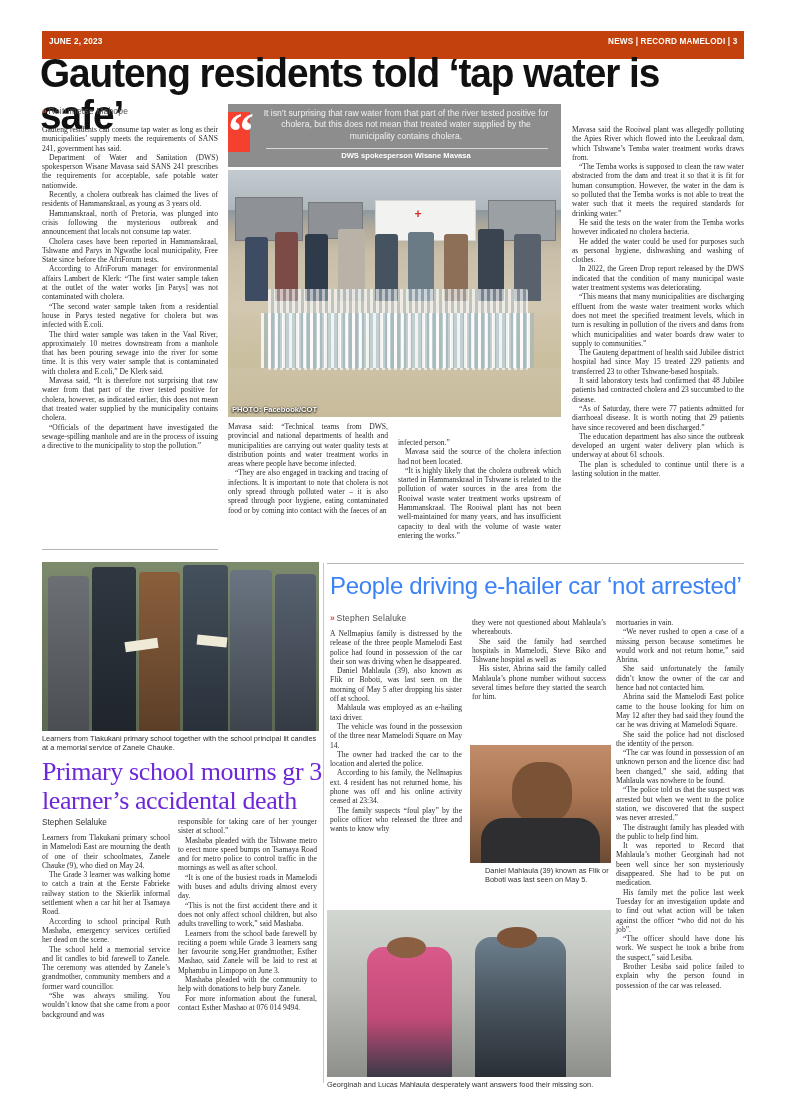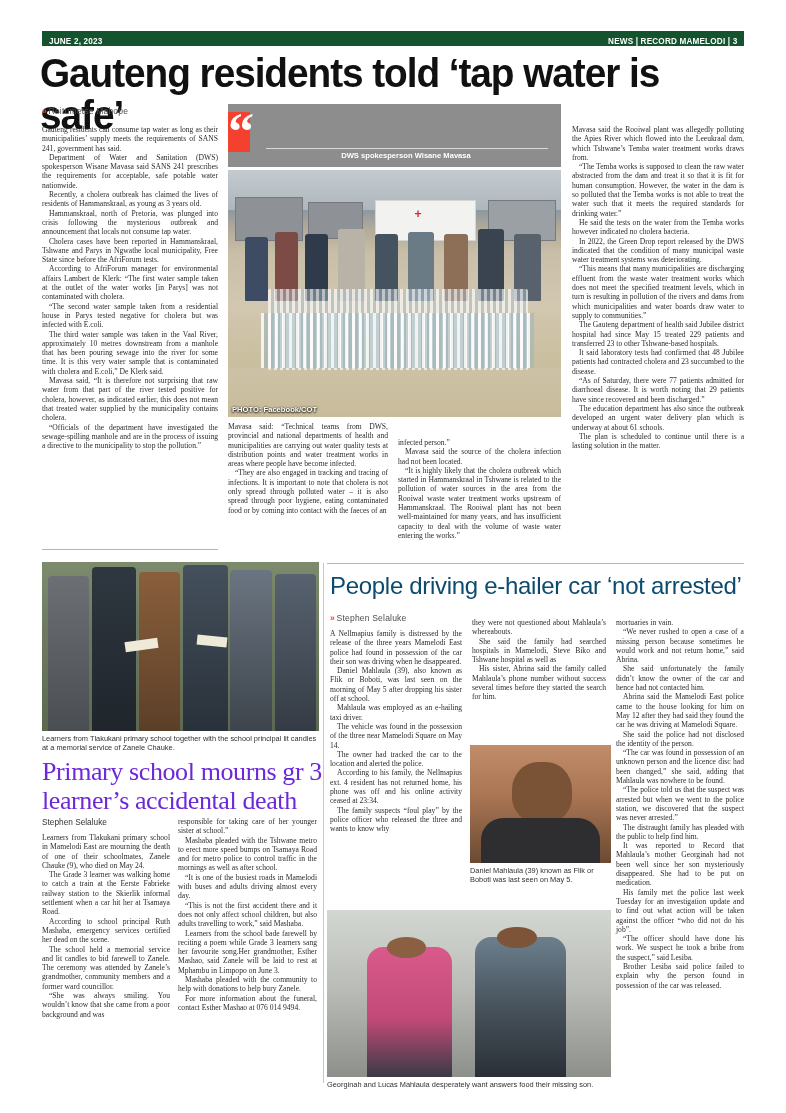--- a/index.html
+++ b/index.html
@@ -20,22 +20,22 @@
     left: 0; top: 0;
     width: 786px;
     height: 1113px;
     background: #fff;
   }
 
   
   .masthead {
     position: absolute;
     left: 42px; top: 31px;
-    width: 702px; height: 15px;
-    background: #14532d;
+    width: 702px; height: 28px;
+    background: #c2410c;
     color: #ffffff;
     font-family: "Liberation Sans", sans-serif;
     font-weight: bold;
     font-size: 10px;
     letter-spacing: 0.2px;
   }
   .masthead .date {
     position: absolute; left: 7px; top: 4px;
     font-size: 9.5px;
     transform: scaleX(0.86);
@@ -271,21 +271,21 @@
     line-height: 29px;
     color: #6d28d9;
     letter-spacing: -0.4px;
   }
   .headline3 {
     position: absolute;
     font-family: "Liberation Sans", sans-serif;
     font-weight: normal;
     font-size: 24px;
     line-height: 28px;
-    color: #0c4a6e;
+    color: #3b82f6;
     letter-spacing: -0.3px;
   }
   .subbyline {
     position: absolute;
     font-family: "Liberation Sans", sans-serif;
     font-size: 9px;
     color: #333;
     transform: scaleX(0.92);
     transform-origin: left center;
   }
@@ -301,20 +301,21 @@
   </div>
 
   <div class="main-headline">Gauteng residents told ‘tap water is safe’</div>
 
   <div class="byline" style="position:absolute; left:42px; top:105px; width:175px;">
     <span class="arrows">»</span><span>Reitumetse Mahope</span>
   </div>
 
   <div class="pullquote">
     <div class="qmark">“</div>
+    <div class="qtext">It isn’t surprising that raw water from that part of the river tested positive for cholera, but this does not mean that treated water supplied by the municipality contains cholera.</div>
     <div class="qrule"></div>
     <div class="qattr">DWS spokesperson Wisane Mavasa</div>
   </div>
 
   <div class="photo" id="photo-water">
     <div class="sky"></div>
     <div class="bldg" style="left:2%; top:11%; width:20%; height:17%;"></div>
     <div class="bldg" style="left:24%; top:13%; width:16%; height:14%;"></div>
     <div class="tent" style="left:44%; top:12%; width:30%; height:16%;"></div>
     <div class="cross" style="left:56%; top:15%; font-size:12px;">+</div>
@@ -352,20 +353,21 @@
     </div>
   <div class="col" id="lead-col3" style="left:398px; top:438px; width:163px; height:120px;">
       <p class="first">infected person.”</p>
       <p>Mavasa said the source of the cholera infection had not been located.</p>
       <p>“It is highly likely that the cholera outbreak which started in Hammanskraal in Tshwane is related to the pollution of water sources in the area from the Rooiwal waste water treatment works upstream of Hammanskraal. The Rooiwal plant has not been well-maintained for many years, and has insufficient capacity to deal with the volume of waste water entering the works.”</p>
     </div>
   <div class="col" id="lead-col4" style="left:572px; top:125px; width:172px; height:430px;">
       <p class="first">Mavasa said the Rooiwal plant was allegedly polluting the Apies River which flowed into the Leeukraal dam, which Tshwane’s Temba water treatment works draws from.</p>
       <p>“The Temba works is supposed to clean the raw water abstracted from the dam and treat it so that it is fit for human consumption. However, the water in the dam is so polluted that the Temba works is not able to treat the water such that it meets the required standards for drinking water.”</p>
       <p>He said the tests on the water from the Temba works however indicated no cholera bacteria.</p>
+      <p>He added the water could be used for purposes such as personal hygiene, dishwashing and washing of clothes.</p>
       <p>In 2022, the Green Drop report released by the DWS indicated that the condition of many municipal waste water treatment systems was deteriorating.</p>
       <p>“This means that many municipalities are discharging effluent from the waste water treatment works which does not meet the specified treatment levels, which in turn is resulting in pollution of the rivers and dams from which municipalities and water boards draw water to supply to communities.”</p>
       <p>The Gauteng department of health said Jubilee district hospital had since May 15 treated 229 patients and transferred 23 to other Tshwane-based hospitals.</p>
       <p>It said laboratory tests had confirmed that 48 Jubilee patients had contracted cholera and 23 succumbed to the disease.</p>
       <p>“As of Saturday, there were 77 patients admitted for diarrhoeal disease. It is worth noting that 29 patients have since recovered and been discharged.”</p>
       <p>The education department has also since the outbreak developed an urgent water delivery plan which is underway at about 61 schools.</p>
       <p>The plan is scheduled to continue until there is a lasting solution in the matter.</p>
     </div>
 
   <div class="rule" style="left:42px; top:549px; width:176px;"></div>
@@ -407,21 +409,21 @@
 
   <div class="vrule" style="left:323px; top:563px; height:520px;"></div>
 
   <div class="headline3" style="left:330px; top:572px; width:430px;">People driving e-hailer car ‘not arrested’</div>
 
   <div class="byline" style="position:absolute; left:330px; top:612px; width:160px;">
     <span class="arrows">»</span><span>Stephen Selaluke</span>
   </div>
 
   <div class="col" id="eh-col1" style="left:330px; top:629px; width:132px; height:455px;">
-      <p class="first">A Nellmapius family is distressed by the release of the three years Mamelodi East police had found in possession of the car their son was driving when he disappeared.</p>
+      <p class="first">A Nellmapius family is distressed by the release of the three people Mamelodi East police had found in possession of the car their son was driving when he disappeared.</p>
       <p>Daniel Mahlaula (39), also known as Flik or Boboti, was last seen on the morning of May 5 after dropping his sister off at school.</p>
       <p>Mahlaula was employed as an e-hailing taxi driver.</p>
       <p>The vehicle was found in the possession of the three near Mamelodi Square on May 14.</p>
       <p>The owner had tracked the car to the location and alerted the police.</p>
       <p>According to his family, the Nellmapius ext. 4 resident has not returned home, his phone was off and his online activity ceased at 23:34.</p>
       <p>The family suspects “foul play” by the police officer who released the three and wants to know why</p>
     </div>
   <div class="col" id="eh-col2" style="left:472px; top:618px; width:134px; height:125px;">
       <p class="first">they were not questioned about Mahlaula’s whereabouts.</p>
       <p>She said the family had searched hospitals in Mamelodi, Steve Biko and Tshwane hospital as well as</p>
@@ -439,21 +441,21 @@
       <p>It was reported to Record that Mahlaula’s mother Georginah had not been well since her son mysteriously disappeared. She had to be put on medication.</p>
       <p>His family met the police last week Tuesday for an investigation update and to find out what action will be taken against the officer “who did not do his job”.</p>
       <p>“The officer should have done his work. We suspect he took a bribe from the suspect,” said Lesiba.</p>
       <p>Brother Lesiba said police failed to explain why the person found in possession of the car was released.</p>
     </div>
 
   <div class="photo" id="photo-man">
     <div class="face"></div>
     <div class="torso"></div>
   </div>
-  <div class="caption" style="left:470px; top:866px; width:141px;">Daniel Mahlaula (39) known as Flik or Boboti was last seen on May 5.</div>
+  <div class="caption" style="left:485px; top:866px; width:141px;">Daniel Mahlaula (39) known as Flik or Boboti was last seen on May 5.</div>
 
   <div class="photo" id="photo-couple">
     <div class="p1"></div>
     <div class="h1"></div>
     <div class="p2"></div>
     <div class="h2"></div>
   </div>
   <div class="caption" style="left:327px; top:1080px; width:284px;">Georginah and Lucas Mahlaula desperately want answers food their missing son.</div>
 
 </div>

